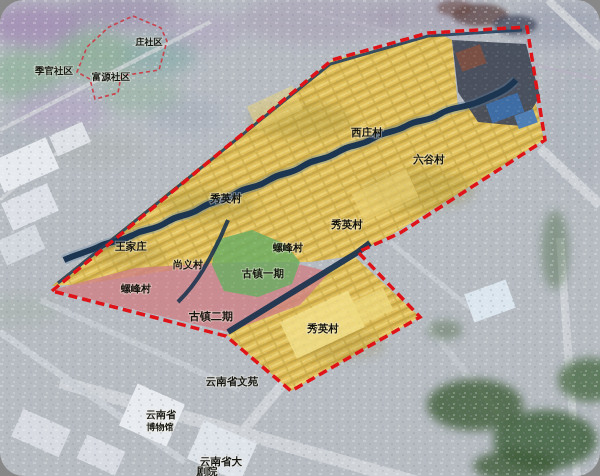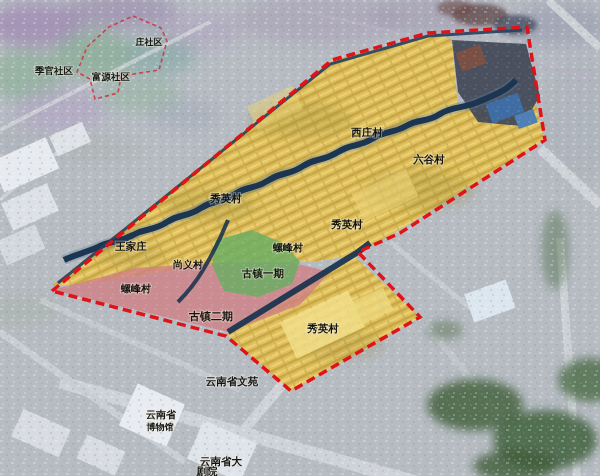--- a/index.html
+++ b/index.html
@@ -1,17 +1,17 @@
 <!DOCTYPE html>
 <html><head>
 <meta charset="utf-8">
 <style>
   html,body{margin:0;padding:0;background:#888;}
   .stage{position:relative;width:600px;height:476px;overflow:hidden;
-         font-family:"DejaVu Sans","Liberation Sans",sans-serif;}
+         font-family:"DejaVu Sans","Liberation Sans",sans-serif;border-radius:24px;}
   svg{position:absolute;left:0;top:0;display:block;}
   text.lbl{font-weight:700;fill:#15150f;paint-order:stroke;stroke:#efeee2;
            stroke-width:2px;stroke-opacity:.40;text-anchor:middle;
            font-family:"DejaVu Sans","Liberation Sans",sans-serif;}
 </style>
 </head>
 <body>
 
 <div class="stage">
 <svg width="600" height="476" viewBox="0 0 600 476">

